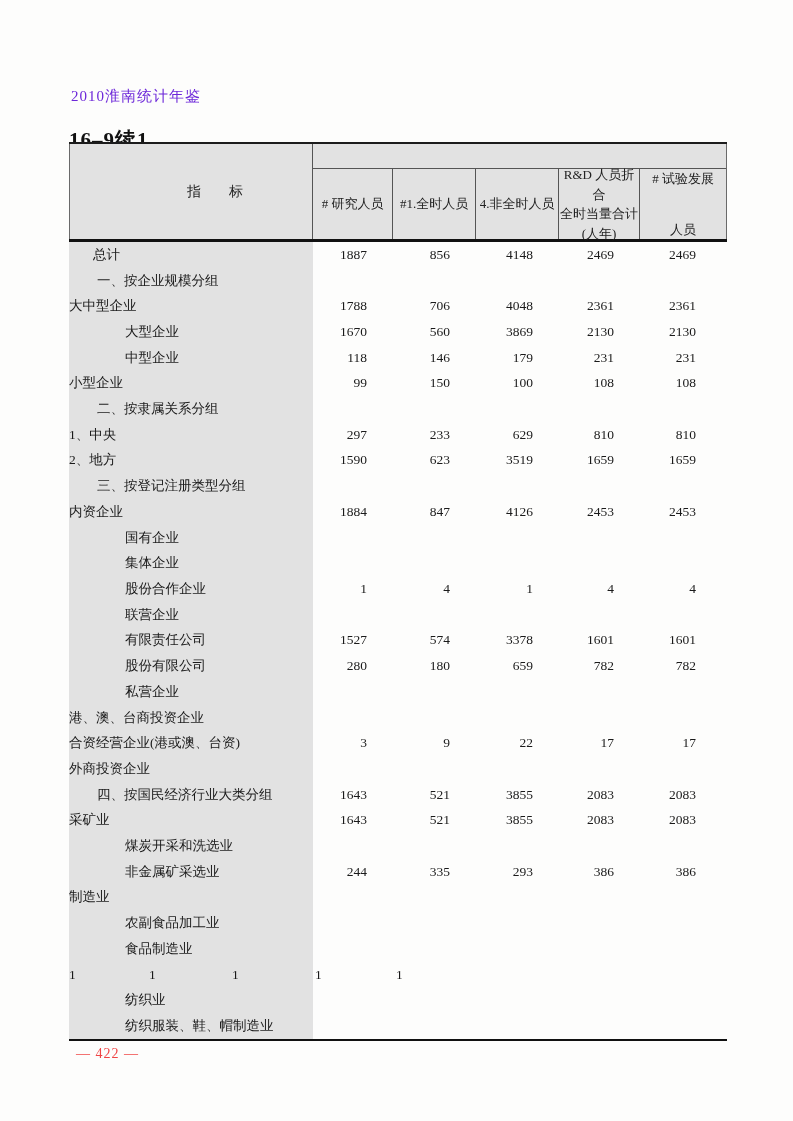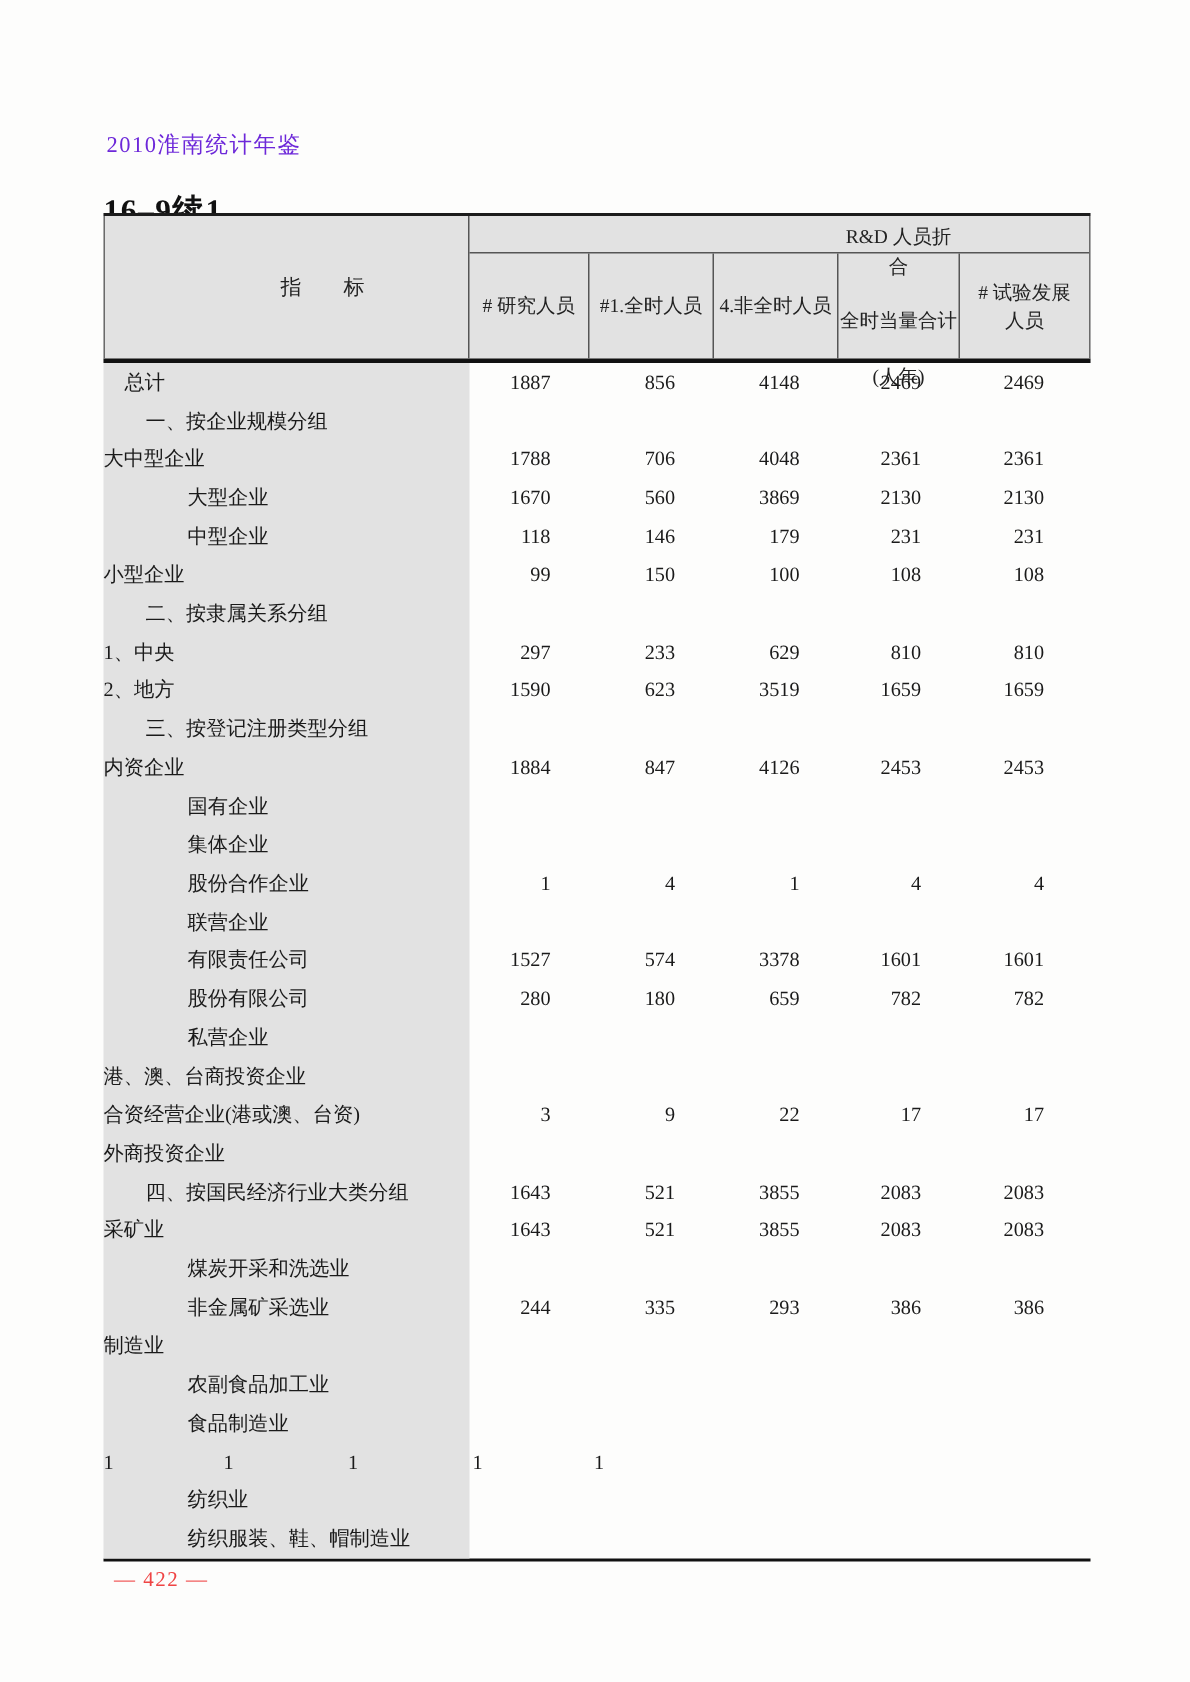--- a/index.html
+++ b/index.html
@@ -40,39 +40,39 @@
     flex:1;display:flex;flex-direction:column;
     border-right:1px solid #6a6a6a;
   }
   .band{height:24px;border-bottom:1px solid #555;}
   .cols{display:flex;height:70px;}
   .col-head{
     box-sizing:border-box;border-right:1px solid #555;
     display:flex;flex-direction:column;align-items:center;justify-content:center;
     text-align:center;font-size:13px;line-height:1.5;color:#222;
   }
-  .col-head:last-child{border-right:none;}
+  .col-head:last-child{border-right:none;justify-content:space-between;}
   .col-head:nth-child(1){width:80px;}
   .col-head:nth-child(2){width:83px;}
   .col-head:nth-child(3){width:83px;}
-  .col-head:nth-child(4){width:81px;gap:17px;}
+  .col-head:nth-child(4){width:81px;}
   .col-head:nth-child(5){width:86px;}
   
   .tbody{
     position:relative;height:797px;
     border-bottom:2.5px solid #111;
   }
   .stripe{
     position:absolute;left:0;top:0;bottom:0;width:244px;
     background:#e2e2e2;
   }
   .rows{position:relative;display:flex;flex-direction:column;height:100%;}
   .trow{display:flex;align-items:center;flex:1;font-size:13.5px;}
   .tlabel{width:244px;box-sizing:border-box;white-space:nowrap;color:#1a1a1a;}
-  .indent-0{padding-left:14px;}
+  .indent-0{padding-left:24px;}
   .indent-1{padding-left:28px;}
   .indent-2{}
   .indent-3{padding-left:56px;}
   .tval{box-sizing:border-box;text-align:right;padding-right:26px;color:#1a1a1a;}
   .tval:nth-child(2){width:80px;}
   .tval:nth-child(3){width:83px;}
   .tval:nth-child(4){width:83px;}
   .tval:nth-child(5){width:81px;}
   .tval:nth-child(6){width:86px;padding-right:30px;}
   

